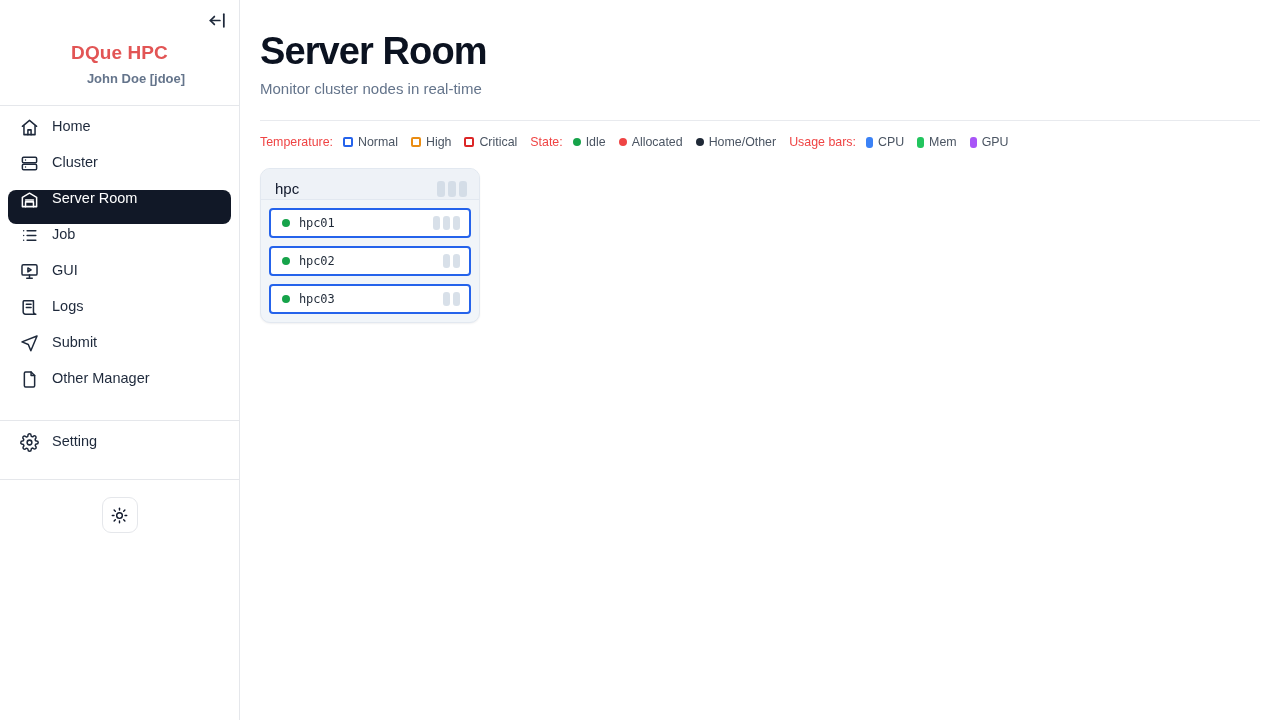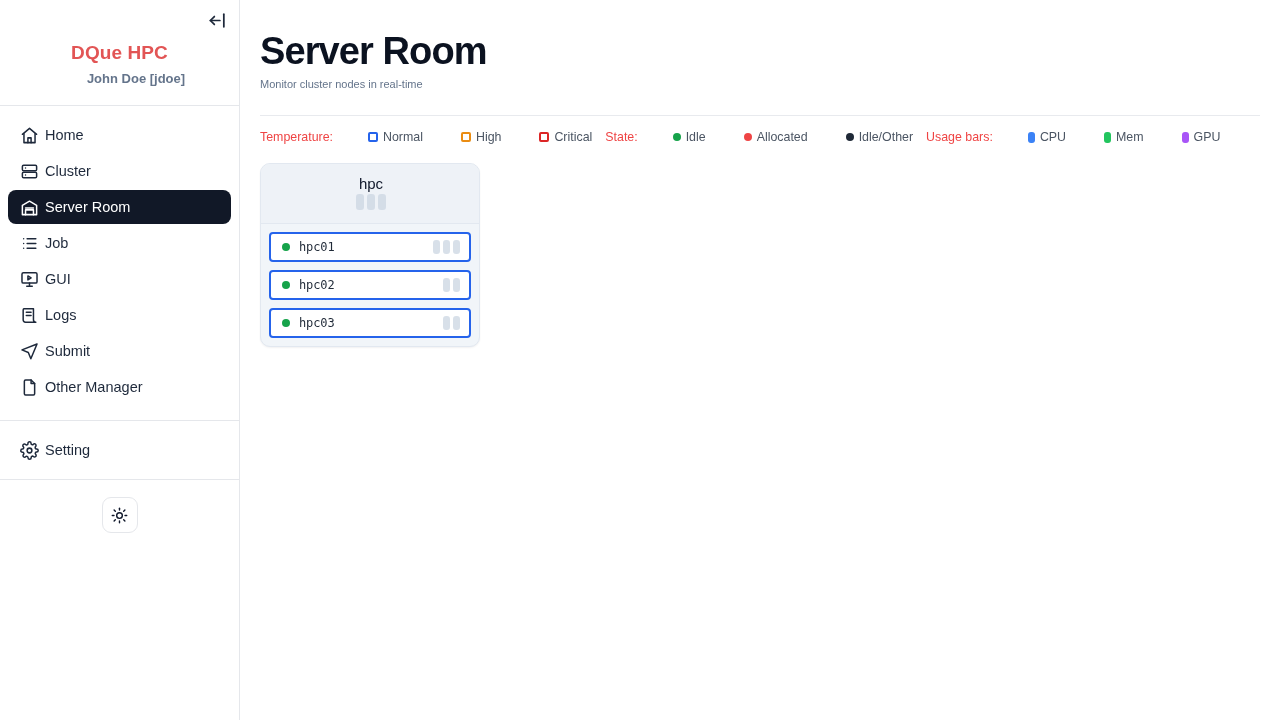--- a/index.html
+++ b/index.html
@@ -76,22 +76,21 @@
 
   .nav-list {
     padding: 12px 8px 0 8px;
     display: flex;
     flex-direction: column;
     gap: 2px;
   }
 
   .nav-item {
     display: flex;
-    align-items: center;
-    gap: 6px;
+    gap: 13px;
     height: 34px;
     padding: 0 12px;
     border-radius: 8px;
     cursor: pointer;
     color: #1e293b;
     font-size: 14.5px;
     user-select: none;
   }
   .nav-item.active {
     background: #111827;
@@ -142,22 +141,23 @@
   }
 
   .page-title {
     font-size: 38px;
     font-weight: bold;
     letter-spacing: -0.9px;
     color: #0b1220;
     line-height: 46px;
   }
   .page-sub {
-    font-size: 11px;
+    font-size: 15px;
     color: #64748b;
+    margin-top: 5px;
     line-height: 20px;
   }
 
   .hdr-rule {
     height: 1px;
     background: #e8eaee;
     margin-top: 21px;
   }
 
   
@@ -174,21 +174,20 @@
   .legend-label {
     color: #ef4444;
     margin-right: 10px;
   }
   .legend-group { display: flex; align-items: center; }
   .legend-item {
     display: flex;
     align-items: center;
     gap: 5px;
     margin-right: 13px;
-    margin-left: 25px;
   }
   .legend-item:last-child { margin-right: 0; }
   .legend-text { color: #4b5563; font-size: 12.4px; }
 
   .sw-hollow {
     width: 10px; height: 10px;
     border: 2px solid #2563eb;
     border-radius: 2px;
     background: transparent;
     flex: 0 0 10px;
@@ -223,24 +222,23 @@
     border-radius: 10px;
     padding: 0 0 8px 0;
     box-shadow: 0 1px 2px rgba(15,23,42,0.06);
     overflow: hidden;
   }
 
   .rack-head {
     display: flex;
     align-items: center;
     justify-content: space-between;
-    padding: 10px 12px 13px 14px;
+    padding: 10px 12px 0 14px;
     background: #eef2f7;
     border-bottom: 1px solid #e2e8f0;
-    flex-direction: column;
   }
   .rack-name {
     font-size: 15px;
     color: #0f172a;
     line-height: 20px;
   }
 
   .bars {
     display: flex;
     align-items: center;
@@ -477,21 +475,21 @@
         <span class="legend-item">
           <span class="sw-dot" style="background:#16a34a"></span>
           <span class="legend-text">Idle</span>
         </span>
         <span class="legend-item">
           <span class="sw-dot" style="background:#ef4444"></span>
           <span class="legend-text">Allocated</span>
         </span>
         <span class="legend-item">
           <span class="sw-dot" style="background:#1f2937"></span>
-          <span class="legend-text">Idle/Other</span>
+          <span class="legend-text">Home/Other</span>
         </span>
       </span>
 
       <span class="legend-sep"></span>
 
       <span class="legend-label">Usage bars:</span>
       <span class="legend-group">
         <span class="legend-item">
           <span class="sw-pill" style="background:#3b82f6"></span>
           <span class="legend-text">CPU</span>

